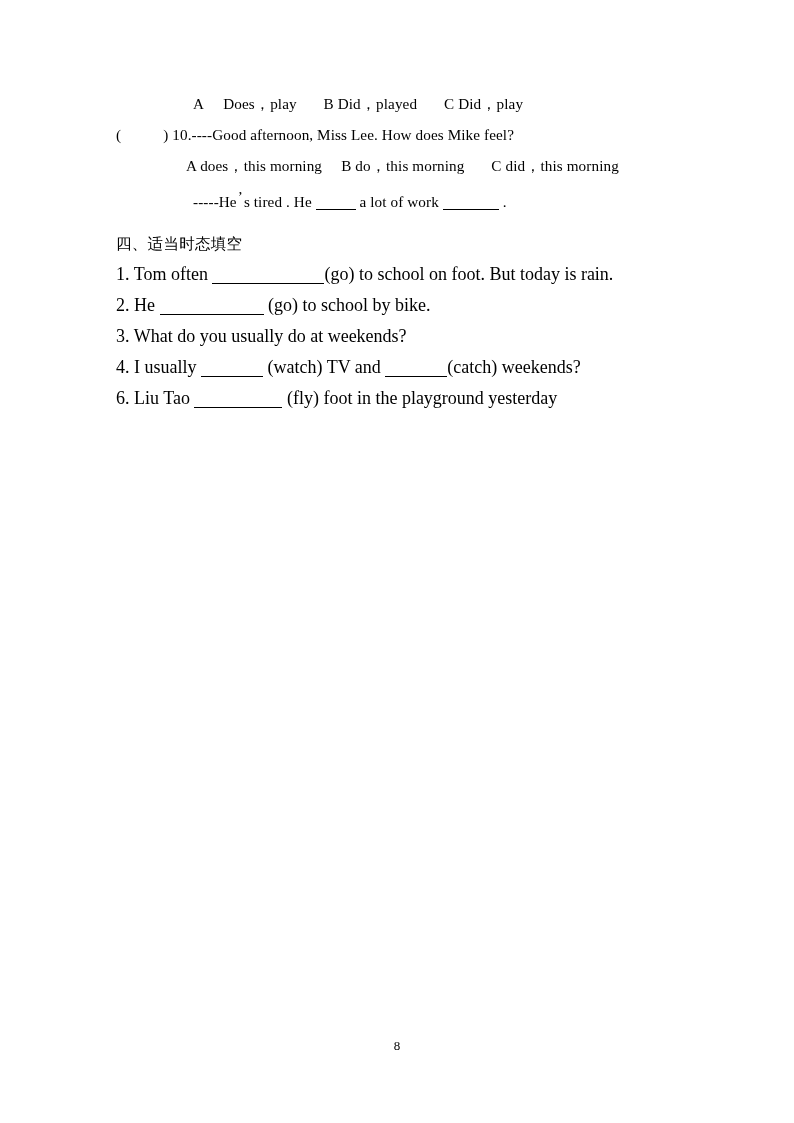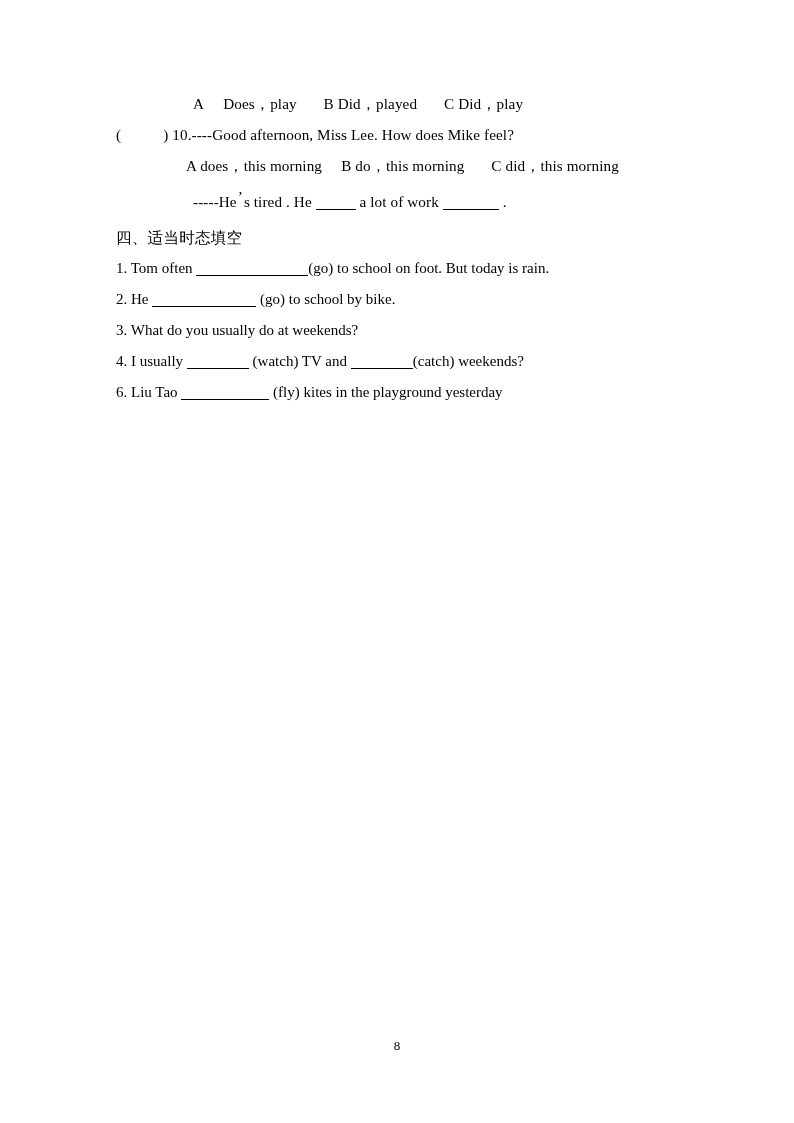--- a/index.html
+++ b/index.html
@@ -39,27 +39,27 @@
   .indent-dash   { padding-left: 77px; }
   .indent-opt2   { padding-left: 70px; }
 
   .qline { white-space: pre; }
 
   
   .section-head {
     font-family: "DejaVu Sans", "Liberation Sans", sans-serif;
     font-size: 15.5px;
     line-height: 30px;
-    margin-top: 6px;
+    margin-top: 12px;
     letter-spacing: 0.3px;
     white-space: pre;
   }
 
   .item {
-    font-size: 15px;
+    font-size: 18px;
     line-height: 31px;
     white-space: pre;
     margin-top: 0;
   }
 
   
   .blank {
     display: inline-block;
     border-bottom: 1px solid #000;
     height: 0.95em;
@@ -108,20 +108,20 @@
 
     <div class="item"><span>1.</span><span> Tom often </span><span class="blank b-14"></span><span>(go) to school on foot. But today is rain.</span></div>
 
     <div class="item"><span>2.</span><span> He </span><span class="blank b-13"></span><span> (go) to school by bike.</span></div>
 
     <div class="item"><span>3.</span><span> What do you usually do at weekends?</span></div>
 
     <div class="item"><span>4.</span><span> I usually </span><span class="blank b-8"></span><span> (watch) TV and </span><span class="blank b-8"></span><span>(catch) weekends?</span></div>
 
 
-    <div class="item"><span>6.</span><span> Liu Tao </span><span class="blank b-11"></span><span> (fly) kites in the playground yesterday</span></div>
+    <div class="item"><span>6.</span><span> Liu Tao </span><span class="blank b-11"></span><span> (fly) foot in the playground yesterday</span></div>
 
 
   </div>
 
   <div class="page-number">8</div>
 
 </div>
 
 </body></html>

